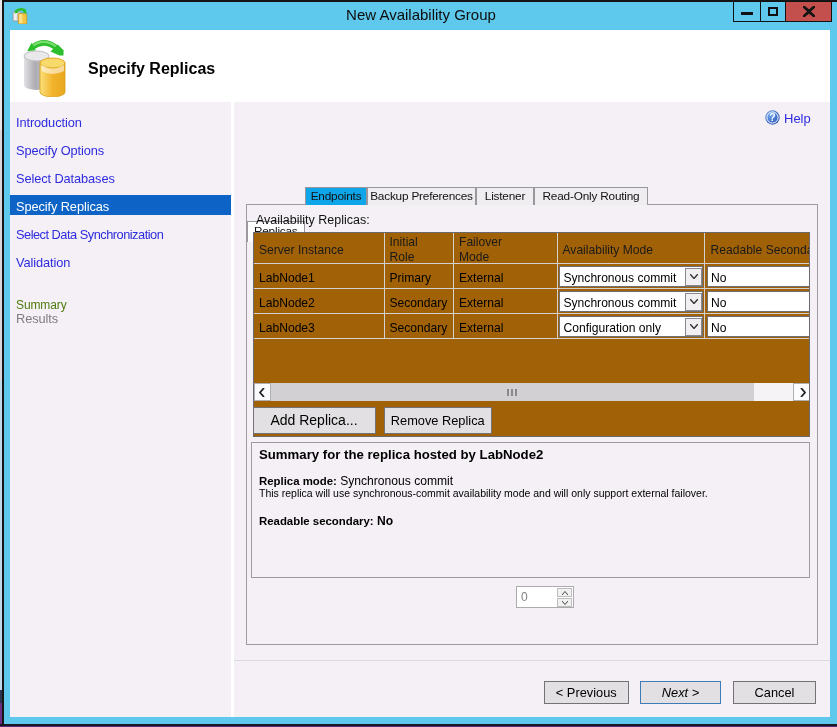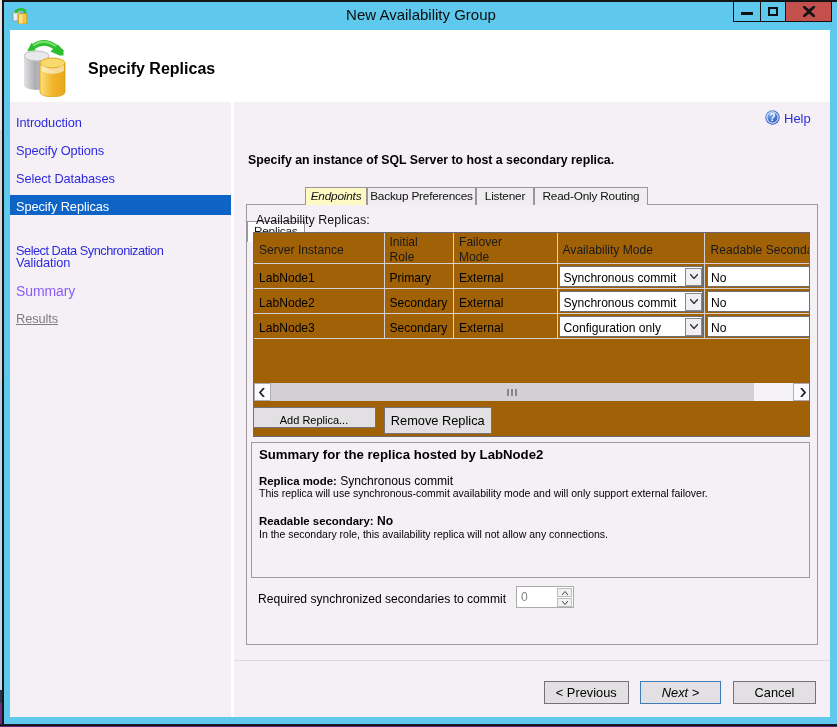--- a/index.html
+++ b/index.html
@@ -76,43 +76,42 @@
   </svg>
   <div class="abs txt" style="left:88px;top:61px;line-height:16px;font-size:16px;font-weight:bold;color:#000;">Specify Replicas</div>
 
   <div class="abs" style="left:231px;top:102px;width:2.5px;height:615px;background:#FFFFFF;"></div>
 
   <div class="abs" style="left:10px;top:195px;width:221px;height:19.5px;background:#0D63C6;"></div>
   <div class="abs txt" style="left:16px;top:115px;font-size:12.8px;color:#2E2BDF;letter-spacing:-0.1px;">Introduction</div>
   <div class="abs txt" style="left:16px;top:143px;font-size:12.8px;color:#2E2BDF;letter-spacing:-0.1px;">Specify Options</div>
   <div class="abs txt" style="left:16px;top:171px;font-size:12.8px;color:#2E2BDF;letter-spacing:-0.1px;">Select Databases</div>
   <div class="abs txt" style="left:16px;top:199px;font-size:12.8px;color:#FFFFFF;letter-spacing:-0.1px;">Specify Replicas</div>
-  <div class="abs txt" style="left:16px;top:227px;font-size:12.8px;color:#2E2BDF;letter-spacing:-0.5px;margin-top:16px;">Select Data Synchronization</div>
+  <div class="abs txt" style="left:16px;top:227px;font-size:12.8px;color:#2E2BDF;letter-spacing:-0.5px;">Select Data Synchronization</div>
   <div class="abs txt" style="left:16px;top:255px;font-size:12.8px;color:#2E2BDF;letter-spacing:-0.1px;">Validation</div>
-  <div class="abs txt" style="left:16px;top:283px;font-size:14px;color:#8b5cf6;letter-spacing:-0.1px;">Summary</div>
-  <div class="abs txt" style="left:16px;top:311px;font-size:12.8px;color:#7F7D80;letter-spacing:-0.1px;text-decoration:underline;">Results</div>
+  <div class="abs txt" style="left:16px;top:298px;font-size:12px;color:#4d7c0f;letter-spacing:-0.1px;">Summary</div>
+  <div class="abs txt" style="left:16px;top:311px;font-size:12.8px;color:#7F7D80;letter-spacing:-0.1px;">Results</div>
 
   <svg class="abs" style="left:765px;top:110px;" width="15" height="15" viewBox="0 0 15 15">
     <defs>
         <radialGradient id="hg" cx="0.35" cy="0.3" r="0.9">
       <stop offset="0" stop-color="#6FA8EE"></stop>
           <stop offset="1" stop-color="#1B41AC"></stop>
     </radialGradient>
       </defs>
     <circle cx="7.5" cy="7.5" r="7.2" fill="url(#hg)"></circle>
     <circle cx="7.5" cy="7.5" r="5.6" fill="none" stroke="#FFFFFF" stroke-width="1"></circle>
     <text x="7.5" y="11" font-size="10.5" font-weight="bold" fill="#FFF" text-anchor="middle" font-family="Liberation Sans">?</text>
   </svg>
   <div class="abs txt" style="left:784px;top:111px;font-size:13px;color:#2E2BDF;">Help</div>
 
-  <div class="abs txt" style="left:248px;top:153px;font-size:12.3px;font-weight:bold;color:#000;">Specify an instance of SQL Server to host a secondary replica.</div>
 
   <div class="abs" style="left:246px;top:204px;width:572px;height:441px;border:1px solid #9D9AA0;"></div>
 
-  <div class="abs txt" style="left:305px;top:187px;width:62px;height:17.5px;background:#fef9c3;border:1px solid #9A979C;border-bottom:none;font-size:11.8px;letter-spacing:-0.2px;color:#111;text-align:center;line-height:17px;font-style:italic;">Endpoints</div>
+  <div class="abs txt" style="left:305px;top:187px;width:62px;height:17.5px;background:#0ea5e9;border:1px solid #9A979C;border-bottom:none;font-size:11.8px;letter-spacing:-0.2px;color:#111;text-align:center;line-height:17px;">Endpoints</div>
   <div class="abs txt" style="left:367px;top:187px;width:109px;height:17.5px;background:#F0EDF1;border:1px solid #9A979C;border-bottom:none;font-size:11.8px;letter-spacing:-0.2px;color:#111;text-align:center;line-height:17px;">Backup Preferences</div>
   <div class="abs txt" style="left:476px;top:187px;width:58px;height:17.5px;background:#F0EDF1;border:1px solid #9A979C;border-bottom:none;font-size:11.8px;letter-spacing:-0.2px;color:#111;text-align:center;line-height:17px;">Listener</div>
   <div class="abs txt" style="left:534px;top:187px;width:114px;height:17.5px;background:#F0EDF1;border:1px solid #9A979C;border-bottom:none;font-size:11.8px;letter-spacing:-0.2px;color:#111;text-align:center;line-height:17px;">Read-Only Routing</div>
   <div class="abs txt" style="left:246.5px;top:185px;width:58.5px;height:21px;background:#FFFFFF;border:1px solid #9A979C;border-bottom:none;font-size:11.8px;letter-spacing:-0.2px;color:#111;text-align:center;line-height:18px;margin-top:36px;">Replicas</div>
 
   <div class="abs txt" style="left:256px;top:213px;font-size:12.5px;color:#111;">Availability Replicas:</div>
 
   <div class="abs" style="left:252.5px;top:232px;width:557.5px;height:205px;background:#a16207;border:1px solid #6A696E;overflow:hidden;">
 
     <div class="abs" style="left:130px;top:0;width:1px;height:106px;background:#D4D1D5;"></div>
@@ -175,31 +174,29 @@
       </svg>
     <svg class="abs" style="left:546px;top:155px;" width="6" height="9" viewBox="0 0 6 9">
         <path d="M1 0 L5 4.5 L1 9" stroke="#222" stroke-width="1.8" fill="none"></path>
       </svg>
     <div class="abs" style="left:17.5px;top:150px;width:483px;height:18px;background:#D2D0D3;"></div>
     <div class="abs" style="left:253px;top:155.5px;width:2px;height:7px;background:#8A888C;"></div>
     <div class="abs" style="left:257px;top:155.5px;width:2px;height:7px;background:#8A888C;"></div>
     <div class="abs" style="left:261px;top:155.5px;width:2px;height:7px;background:#8A888C;"></div>
   </div>
 
-  <div class="abs" style="left:252.5px;top:407px;width:123px;height:21px;background:#E2E0E2;border:1px solid #757277;font-size:11px;color:#000;text-align:center;line-height:25px;">Add Replica...</div>
+  <div class="abs" style="left:252.5px;top:407px;width:123px;height:27px;background:#E2E0E2;border:1px solid #757277;font-size:14px;color:#000;text-align:center;line-height:25px;">Add Replica...</div>
   <div class="abs" style="left:384px;top:407px;width:107.5px;height:27px;background:#E2E0E2;border:1px solid #757277;font-size:12.8px;color:#000;text-align:center;line-height:25px;">Remove Replica</div>
 
   <div class="abs" style="left:250.5px;top:442px;width:559.5px;height:136px;border:1px solid #9D9AA0;"></div>
   <div class="abs txt" style="left:259px;top:447px;font-size:13.2px;font-weight:bold;color:#000;">Summary for the replica hosted by LabNode2</div>
   <div class="abs txt" style="left:259px;top:487px;font-size:10.5px;color:#000;">This replica will use synchronous-commit availability mode and will only support external failover.</div>
   <div class="abs txt" style="left:259px;top:473.5px;font-size:12.1px;color:#000;"><b style="font-size:11.4px;">Replica mode:</b> Synchronous commit</div>
   <div class="abs txt" style="left:259px;top:513.5px;font-size:12.1px;color:#000;font-weight:bold;"><b style="font-size:11.4px;">Readable secondary:</b> No</div>
-  <div class="abs txt" style="left:259px;top:528px;font-size:10.5px;color:#000;">In the secondary role, this availability replica will not allow any connections.</div>
-
-  <div class="abs txt" style="left:258px;top:591.5px;font-size:12.1px;color:#000;">Required synchronized secondaries to commit</div>
+
   <div class="abs" style="left:516px;top:586px;width:58px;height:22px;background:#FFF;border:1px solid #ABABAB;"></div>
   <div class="abs txt" style="left:521px;top:590px;font-size:12.1px;color:#838383;">0</div>
   <div class="abs" style="left:557px;top:587.5px;width:15px;height:9.5px;background:#F2F1F1;border:1px solid #BDBDBD;"></div>
   <div class="abs" style="left:557px;top:597.5px;width:15px;height:9.5px;background:#F2F1F1;border:1px solid #BDBDBD;"></div>
   <svg class="abs" style="left:561.5px;top:590.5px;" width="6" height="4" viewBox="0 0 6 4">
       <path d="M0 4 L3 0.5 L6 4" stroke="#444" stroke-width="1" fill="none"></path>
     </svg>
   <svg class="abs" style="left:561.5px;top:600.5px;" width="6" height="4" viewBox="0 0 6 4">
       <path d="M0 0 L3 3.5 L6 0" stroke="#444" stroke-width="1" fill="none"></path>
     </svg>

